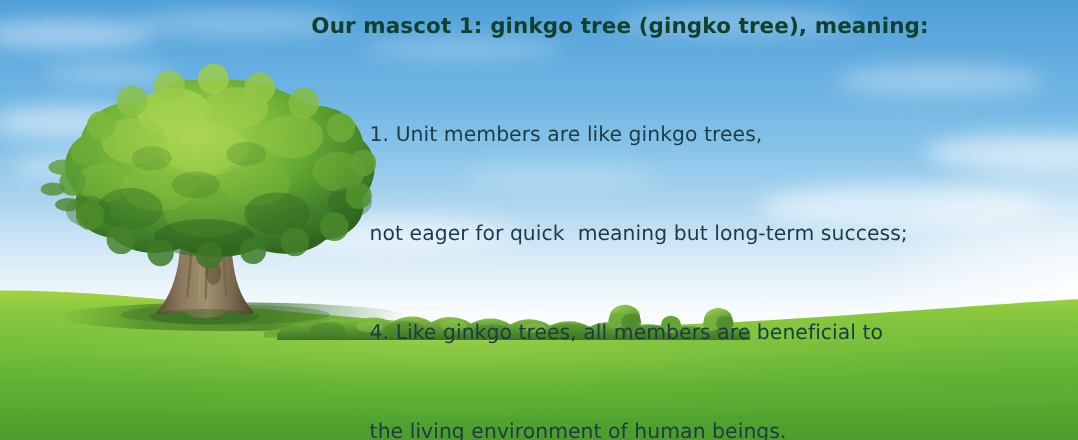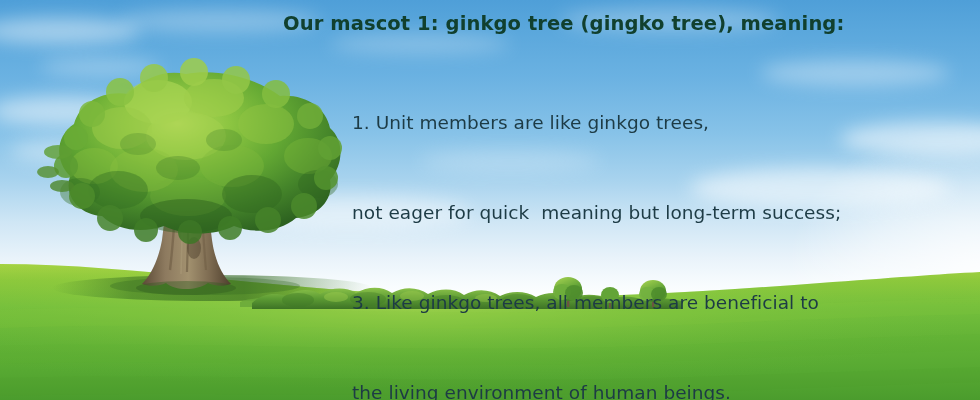--- a/index.html
+++ b/index.html
@@ -109,21 +109,21 @@
     left: 283px;
     top: 12px;
     font-size: 19.5px;
     font-weight: bold;
     color: #11402e;
     letter-spacing: .1px;
     white-space: nowrap;
   }
   .para {
     position: absolute;
-    left: 352px;
+    left: 336px;
     font-size: 18.5px;
     line-height: 30px;
     color: #1d3b45;
     white-space: pre;
     letter-spacing: .05px;
   }
   .p1 { top: 48px; }
   .p2 { top: 138px; }
   .p3 { top: 228px; }
   .para .ln { display: block; }
@@ -363,19 +363,19 @@
 
     <div class="headline">Our mascot 1: ginkgo tree (gingko tree), meaning:</div>
 
     <div class="para p1">
       <span class="ln">1. Unit members are like ginkgo trees,</span>
       <span class="ln">not eager for quick  meaning but long-term success;</span>
     </div>
 
 
     <div class="para p3">
-      <span class="ln">3. Like ginkgo trees, all members are beneficial to</span>
+      <span class="ln">4. Like ginkgo trees, all members are beneficial to</span>
       <span class="ln">the living environment of human beings.</span>
     </div>
 
   </div>
 
 </div>
 
 </body></html>

